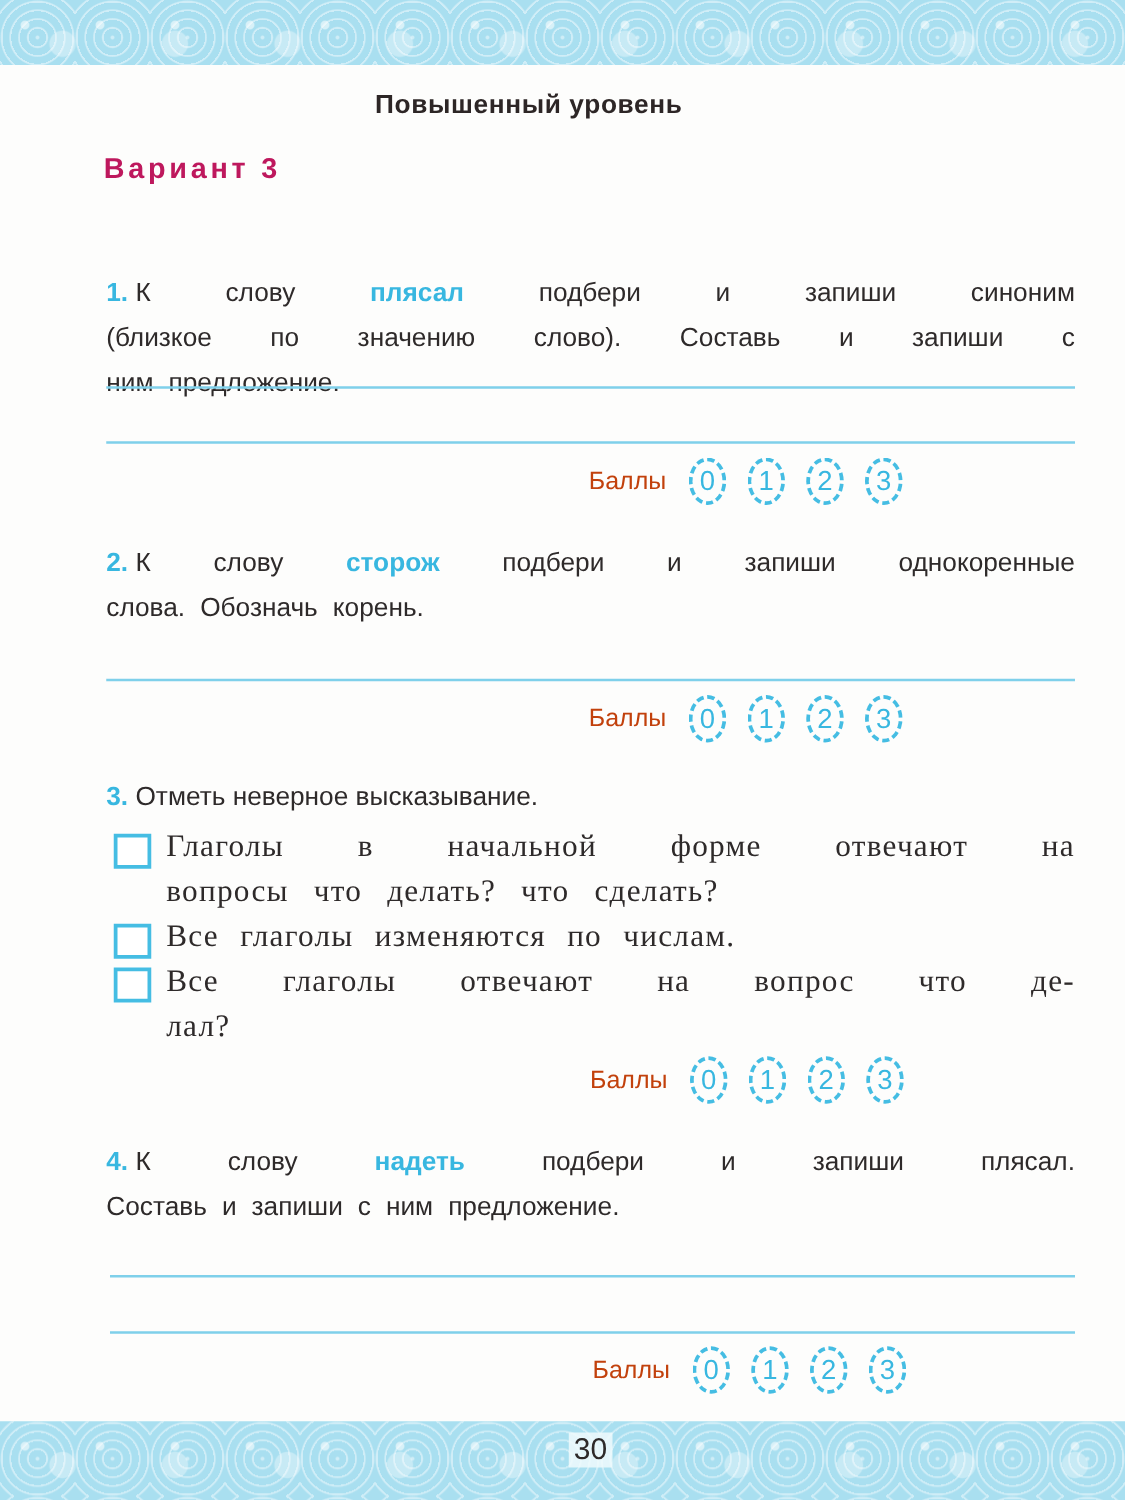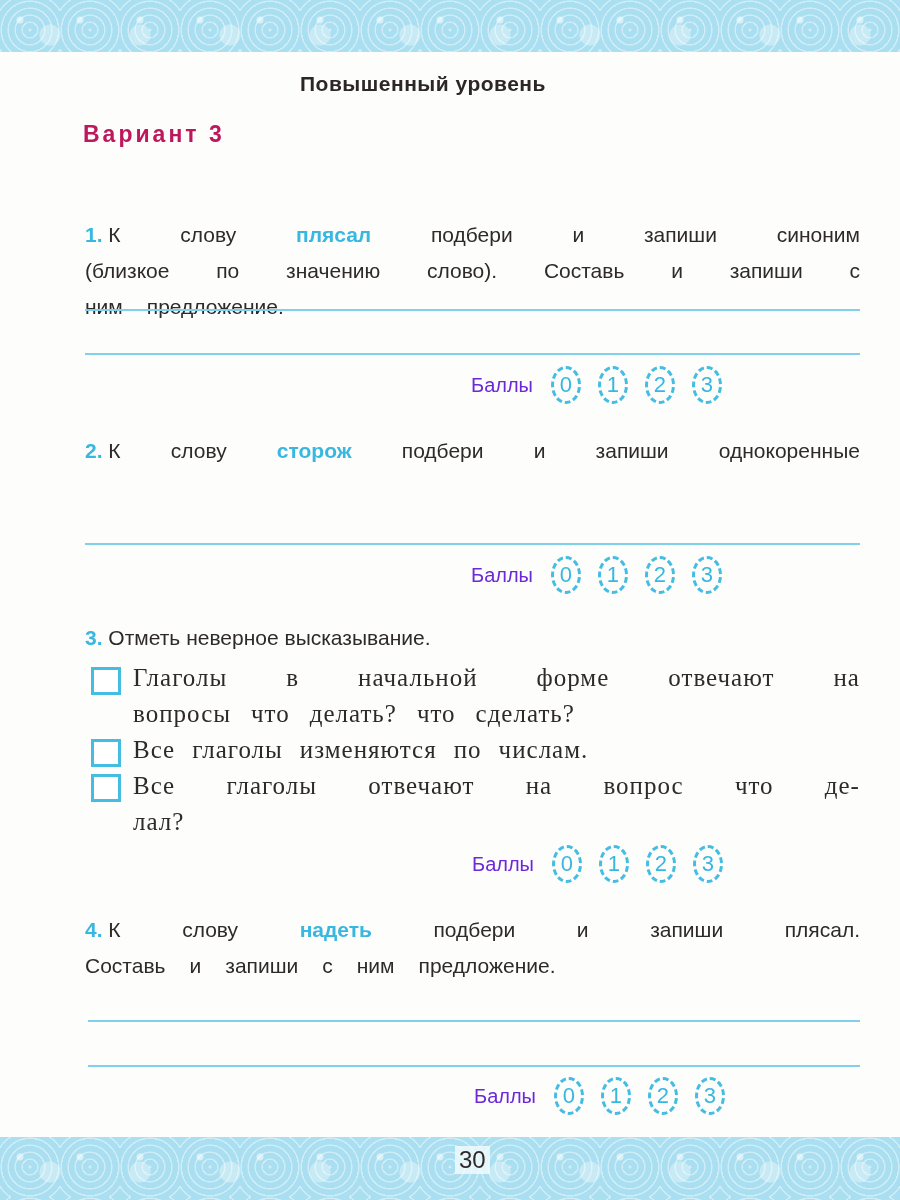--- a/index.html
+++ b/index.html
@@ -20,28 +20,28 @@
     }
     .band-top { top: 0; height: 52px; }
     .band-bottom { top: 1137px; height: 63px; }
 
     .abs { position: absolute; }
     .level-title { left: 300px; top: 72px; font-size: 21px; font-weight: bold; letter-spacing: 0.5px; color: #2d2626; }
     .variant-title { left: 83px; top: 121px; font-size: 23px; font-weight: bold; letter-spacing: 3px; color: #be185d; }
 
     .task { position: absolute; left: 85px; width: 775px; font-size: 21px; line-height: 36px; color: #2e2a2a; }
     .task-line { display: flex; justify-content: space-between; white-space: nowrap; }
-    .task-line.left { justify-content: flex-start; gap: 24px; }
+    .task-line.left { justify-content: flex-start; gap: 12px; }
     .num { color: #38b7e0; font-weight: bold; }
     .kw { color: #38b7e0; font-weight: bold; }
 
     .rule { position: absolute; left: 85px; width: 775px; height: 2px; background: #7fd0ea; }
 
     .score { position: absolute; display: flex; align-items: center; }
-    .score-label { font-size: 20px; color: #6d28d9; margin-right: 18px; }
+    .score-label { font-size: 20px; color: #c2410c; margin-right: 18px; }
     .score-circle {
       width: 30px; height: 38px; border: 3px dashed #45bde3; border-radius: 50%;
       display: flex; align-items: center; justify-content: center;
       font-size: 22px; color: #38b7e0; margin-right: 17px; box-sizing: border-box;
     }
 
     .serif-line {
       position: absolute; left: 133px; width: 727px;
       font-family: "Liberation Serif", serif; font-size: 25px; letter-spacing: 1px; color: #2e2a2a;
       display: flex; justify-content: space-between; white-space: nowrap;
@@ -101,20 +101,25 @@
 
 <div class="task" style="top:433px;">
   <div class="task-line">
     <span><span class="num">2.</span>&nbsp;<span>К</span></span>
     <span>слову</span>
     <span class="kw">сторож</span>
     <span>подбери</span>
     <span>и</span>
     <span>запиши</span>
     <span>однокоренные</span>
+  </div>
+  <div class="task-line left">
+    <span>слова.</span>
+    <span>Обозначь</span>
+    <span>корень.</span>
   </div>
 </div>
 <div class="rule" style="top:543px;"></div>
 <div class="score" style="left:471px; top:556px;">
   <span class="score-label">Баллы</span>
   <span class="score-circle">0</span>
   <span class="score-circle">1</span>
   <span class="score-circle">2</span>
   <span class="score-circle">3</span>
 </div>

